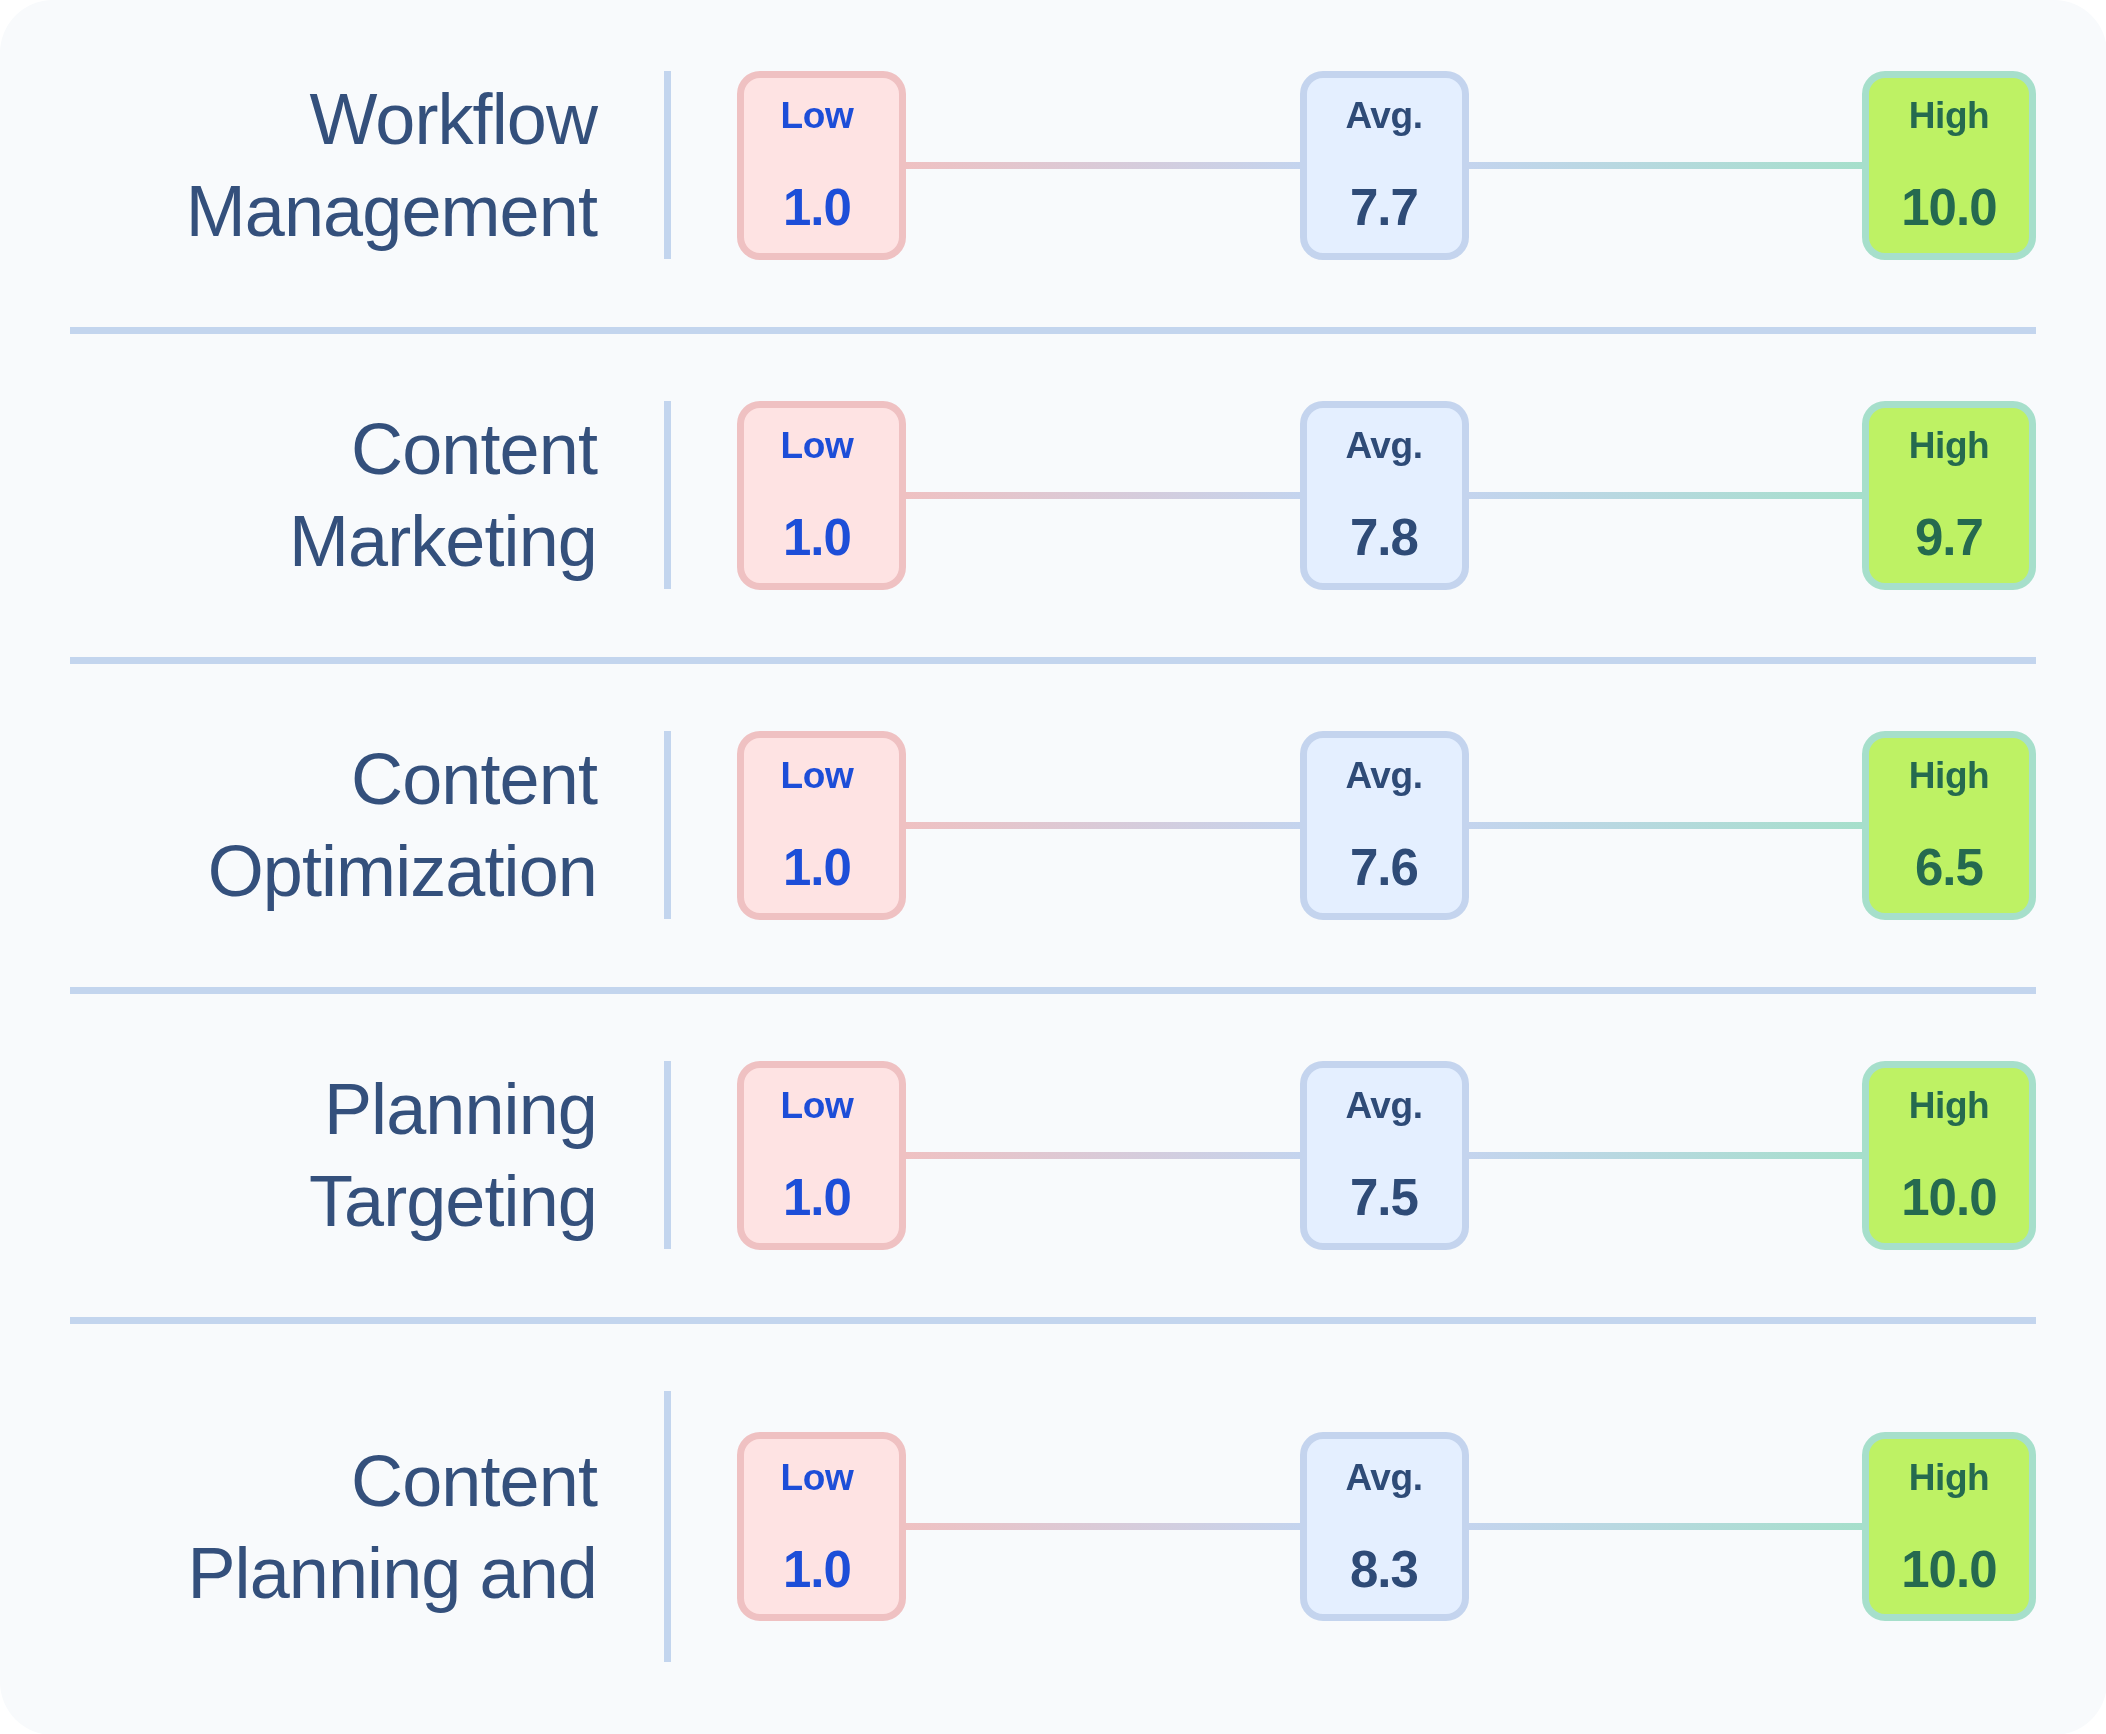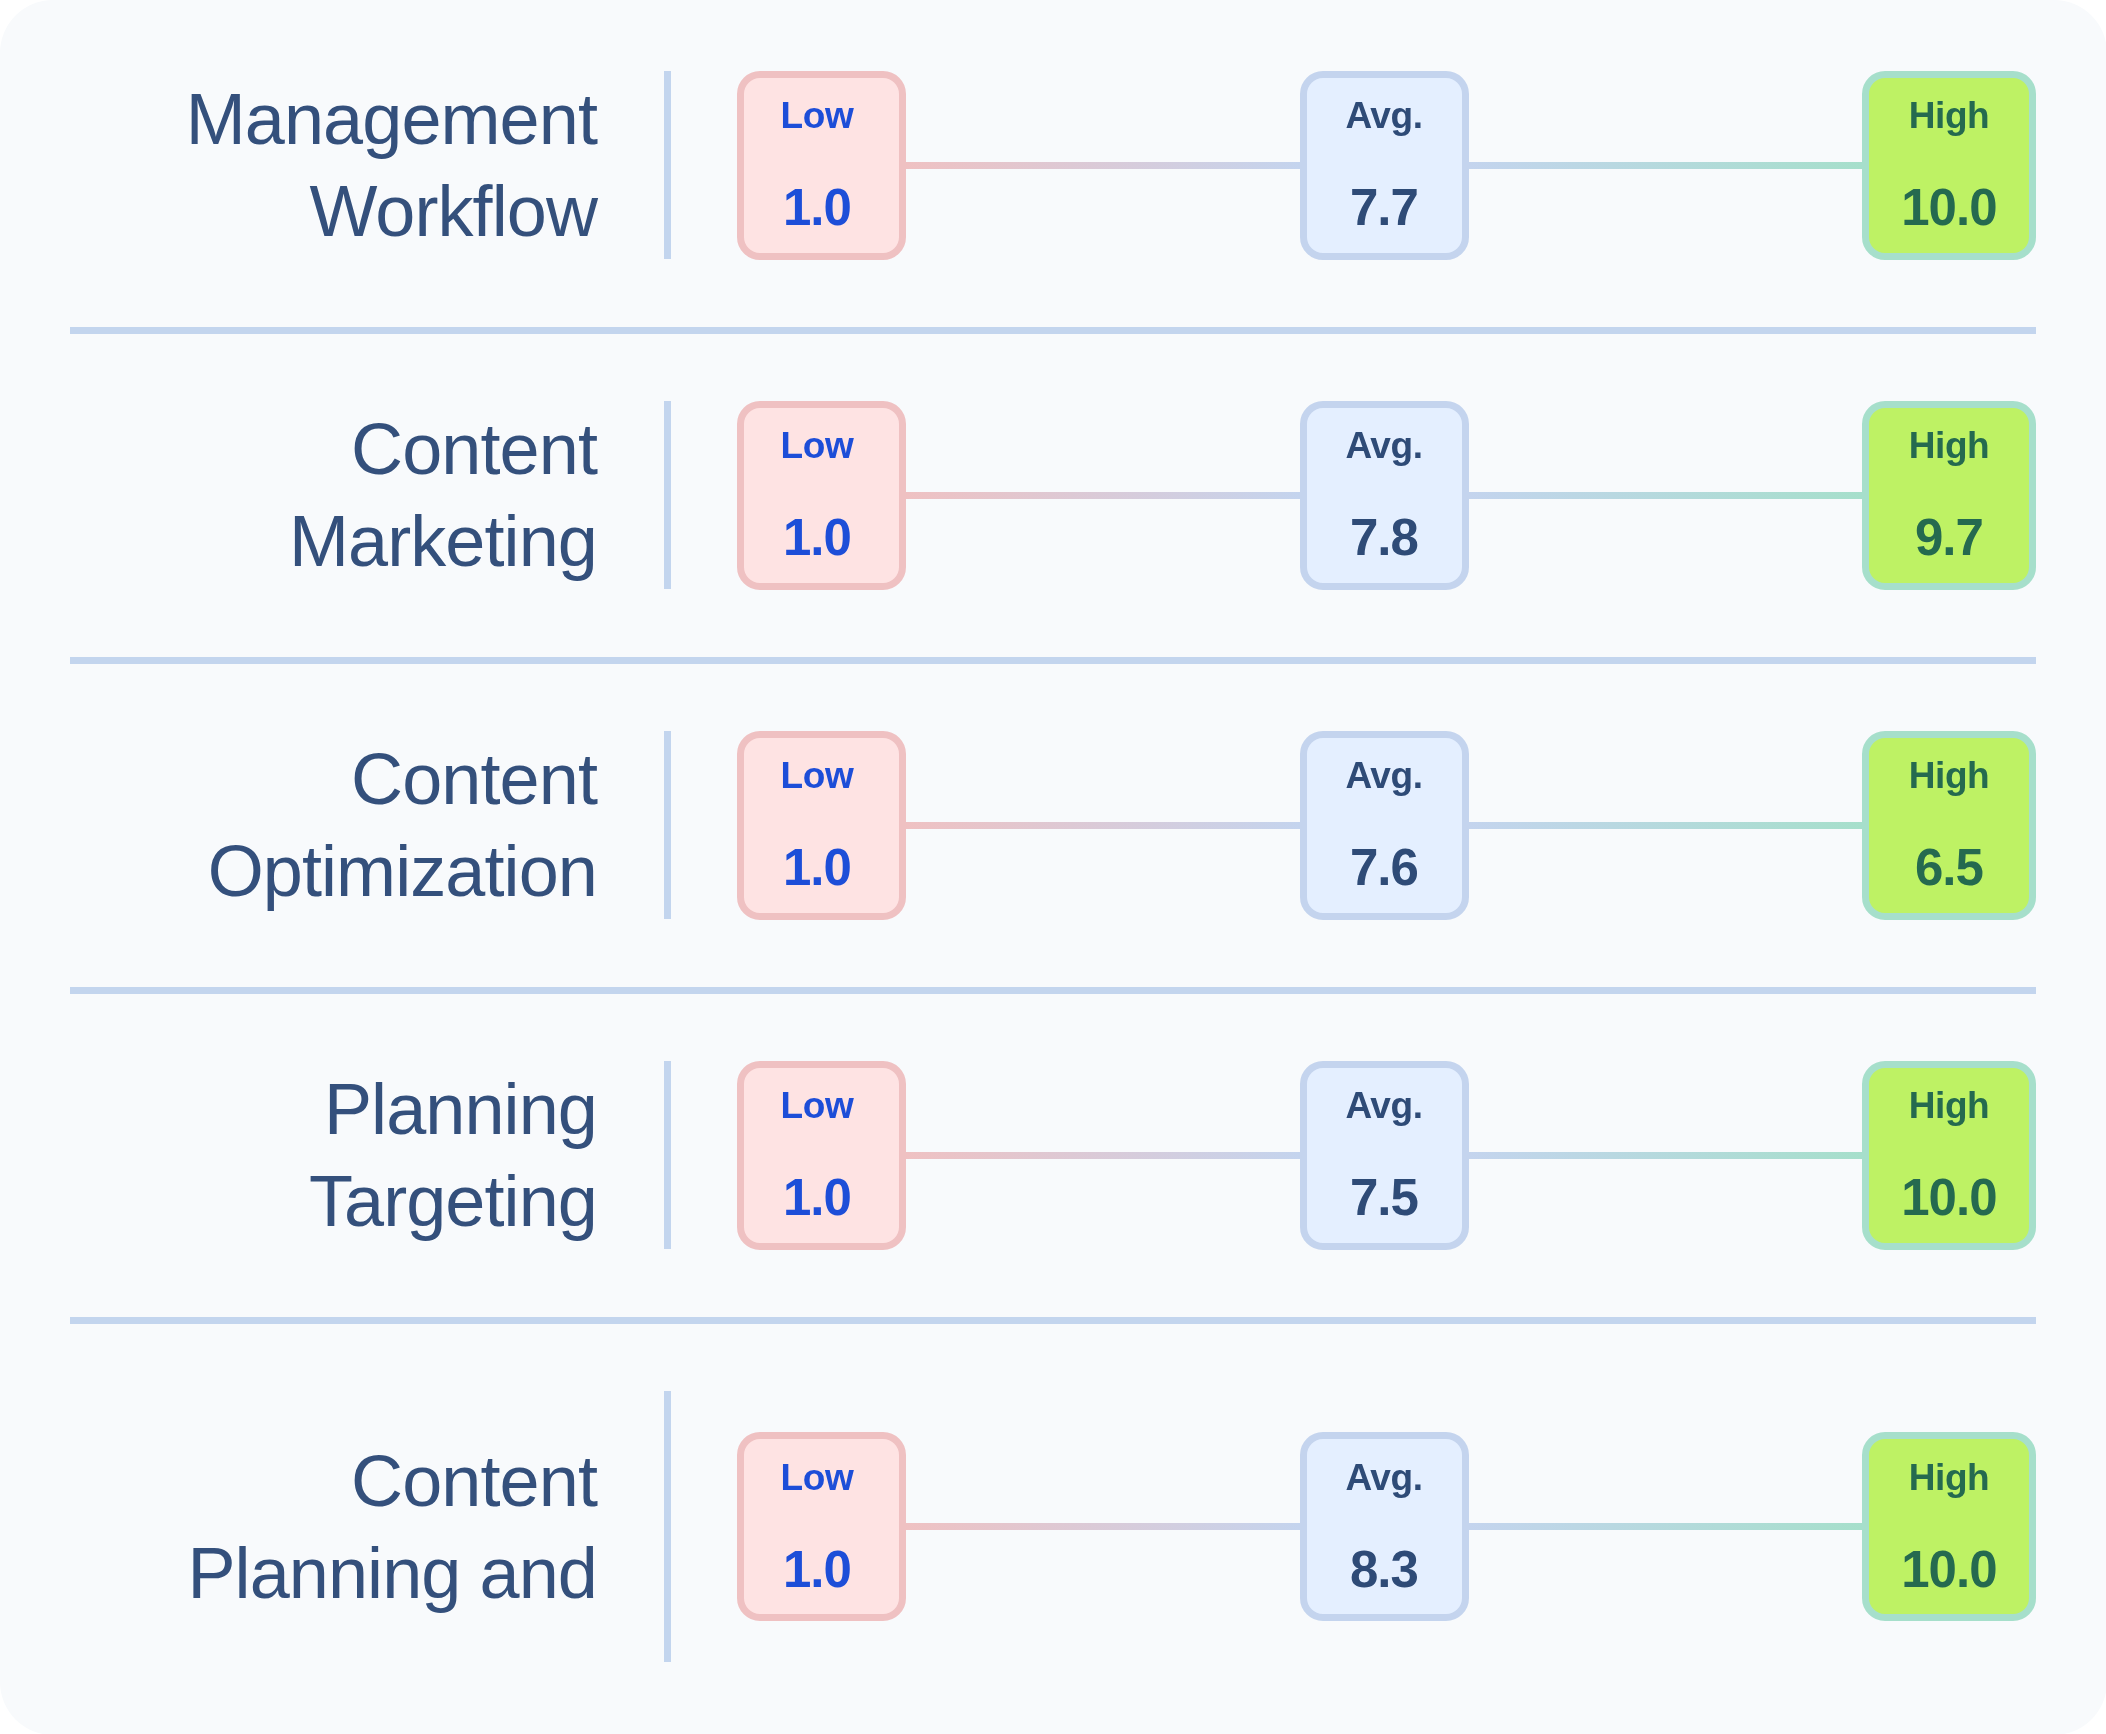--- a/index.html
+++ b/index.html
@@ -97,22 +97,22 @@
       background: #c3d5ee;
     }
   </style>
 </head>
 <body>
 
 <div class="card">
 
   <div class="row" style="top:46px;height:238px;">
     <div class="label">
+      <div>Workflow</div>
       <div>Management</div>
-      <div>Workflow</div>
     </div>
     <div class="divider" style="margin:24.6px 0 24.6px 67px;"></div>
     <div class="track">
       <div class="box low">
         <div class="k">Low</div>
         <div class="v">1.0</div>
       </div>
       <div class="line la"></div>
       <div class="box avg">
         <div class="k">Avg.</div>

